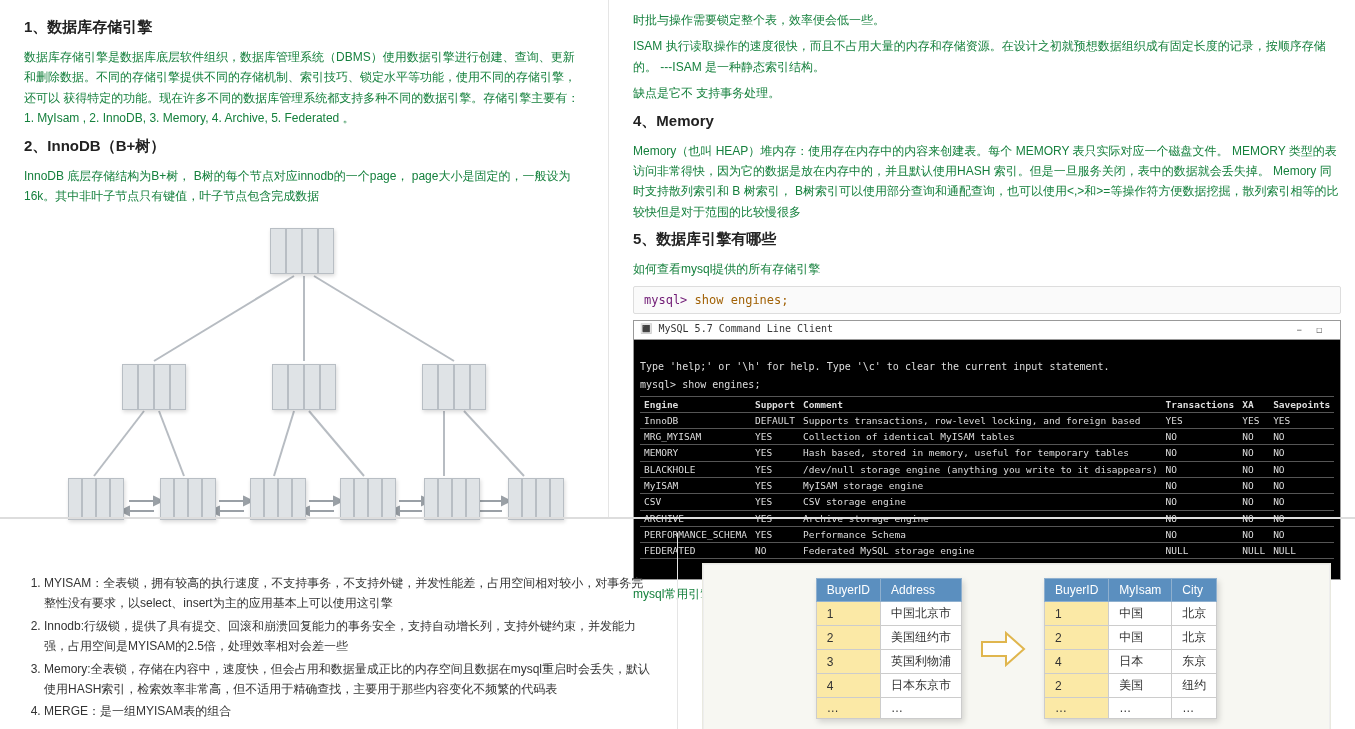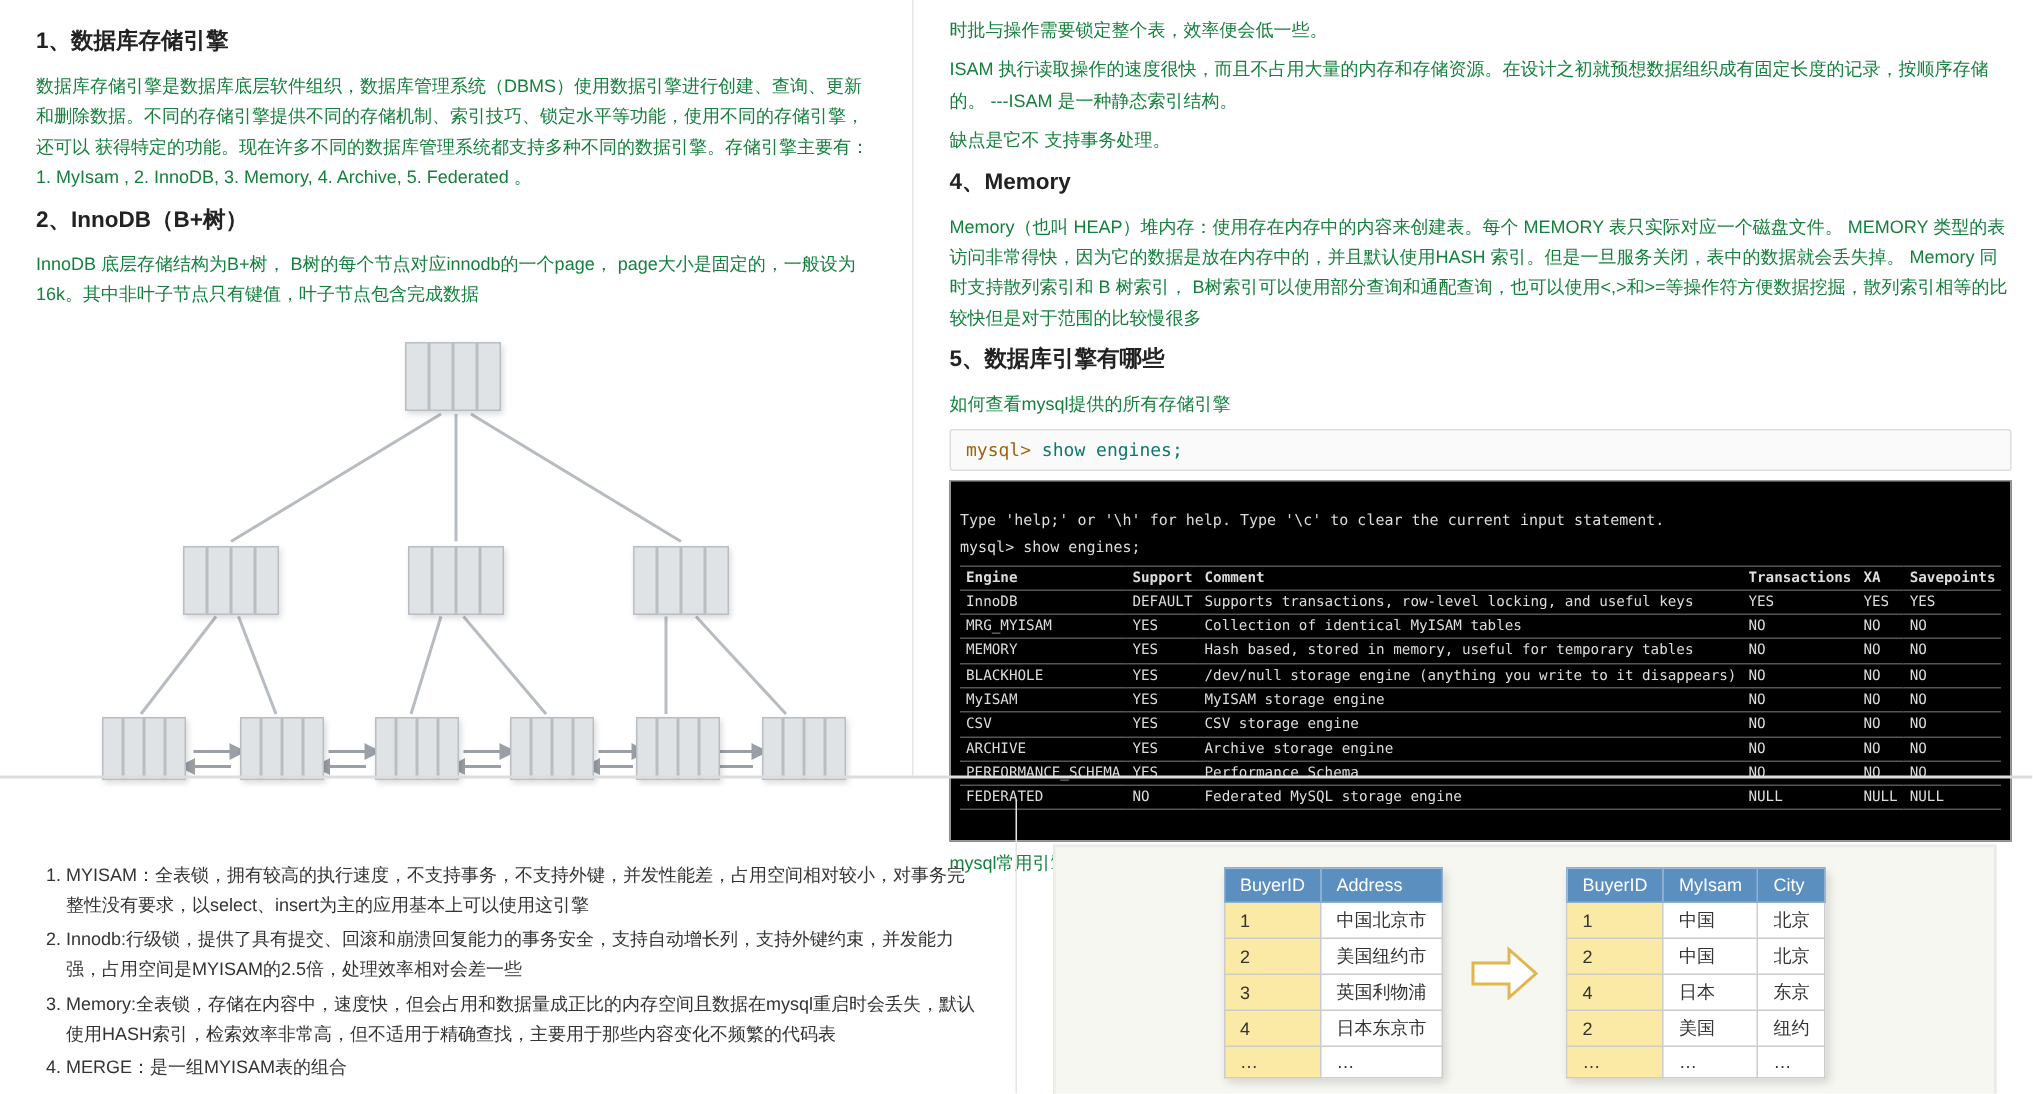--- a/index.html
+++ b/index.html
@@ -33,22 +33,22 @@
   }
   .code-block {
     background: #fafafa;
     border: 1px solid #ddd;
     border-radius: 2px;
     padding: 6px 10px;
     font-family: Consolas, monospace;
     font-size: 12px;
     margin: 6px 0;
   }
-  .code-block .prompt { color: #a16207; }
-  .code-block .kw { color: #0f766e; }
+  .code-block .prompt { color: #701a75; }
+  .code-block .kw { color: #a16207; }
   .terminal {
     background: #000;
     color: #ddd;
     font-family: Consolas, monospace;
     font-size: 10px;
     border: 1px solid #999;
     margin: 4px 0;
   }
   .terminal .title-bar {
     background: #fff;
@@ -267,40 +267,44 @@
       <h2>4、Memory</h2>
       <p>Memory（也叫 HEAP）堆内存：使用存在内存中的内容来创建表。每个 MEMORY 表只实际对应一个磁盘文件。 MEMORY 类型的表访问非常得快，因为它的数据是放在内存中的，并且默认使用HASH 索引。但是一旦服务关闭，表中的数据就会丢失掉。 Memory 同时支持散列索引和 B 树索引， B树索引可以使用部分查询和通配查询，也可以使用&lt;,&gt;和&gt;=等操作符方便数据挖掘，散列索引相等的比较快但是对于范围的比较慢很多</p>
       <h2>5、数据库引擎有哪些</h2>
       <p>如何查看mysql提供的所有存储引擎</p>
 
       <div class="code-block">
         <span class="prompt">mysql&gt; </span><span class="kw">show engines;</span>
       </div>
 
       <div class="terminal">
+        <div class="title-bar">
+          <span>🔳 <span>MySQL 5.7 Command Line Client</span></span>
+          <span>－&nbsp;&nbsp;☐&nbsp;&nbsp;</span>
+        </div>
         <div class="body">
           <div>Type 'help;' or '\h' for help. Type '\c' to clear the current input statement.</div>
           <div style="height:4px"></div>
           <div>mysql&gt; show engines;</div>
           <table>
             <thead>
                 <tr id="eng-head">
                   <th>Engine</th>
                   <th>Support</th>
                   <th>Comment</th>
                   <th>Transactions</th>
                   <th>XA</th>
                   <th>Savepoints</th>
                 </tr>
               </thead>
             <tbody id="eng-body">
                 <tr>
                   <td>InnoDB</td>
                   <td>DEFAULT</td>
-                  <td>Supports transactions, row-level locking, and useful keys</td>
+                  <td>Supports transactions, row-level locking, and foreign based</td>
                   <td>YES</td>
                   <td>YES</td>
                   <td>YES</td>
                 </tr>
                 <tr>
                   <td>MRG_MYISAM</td>
                   <td>YES</td>
                   <td>Collection of identical MyISAM tables</td>
                   <td>NO</td>
                   <td>NO</td>

